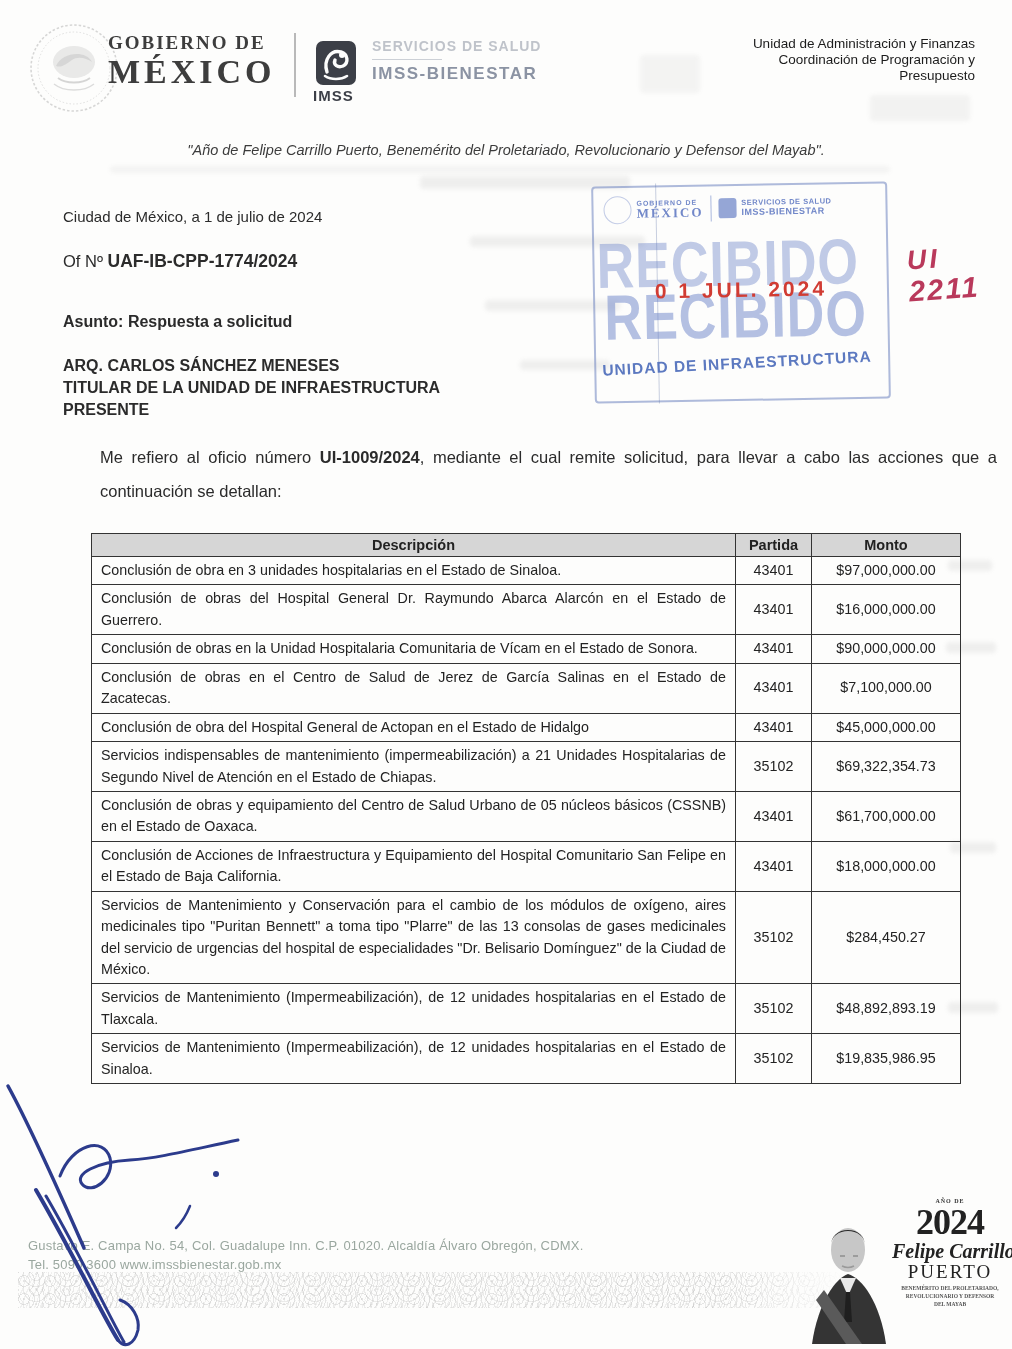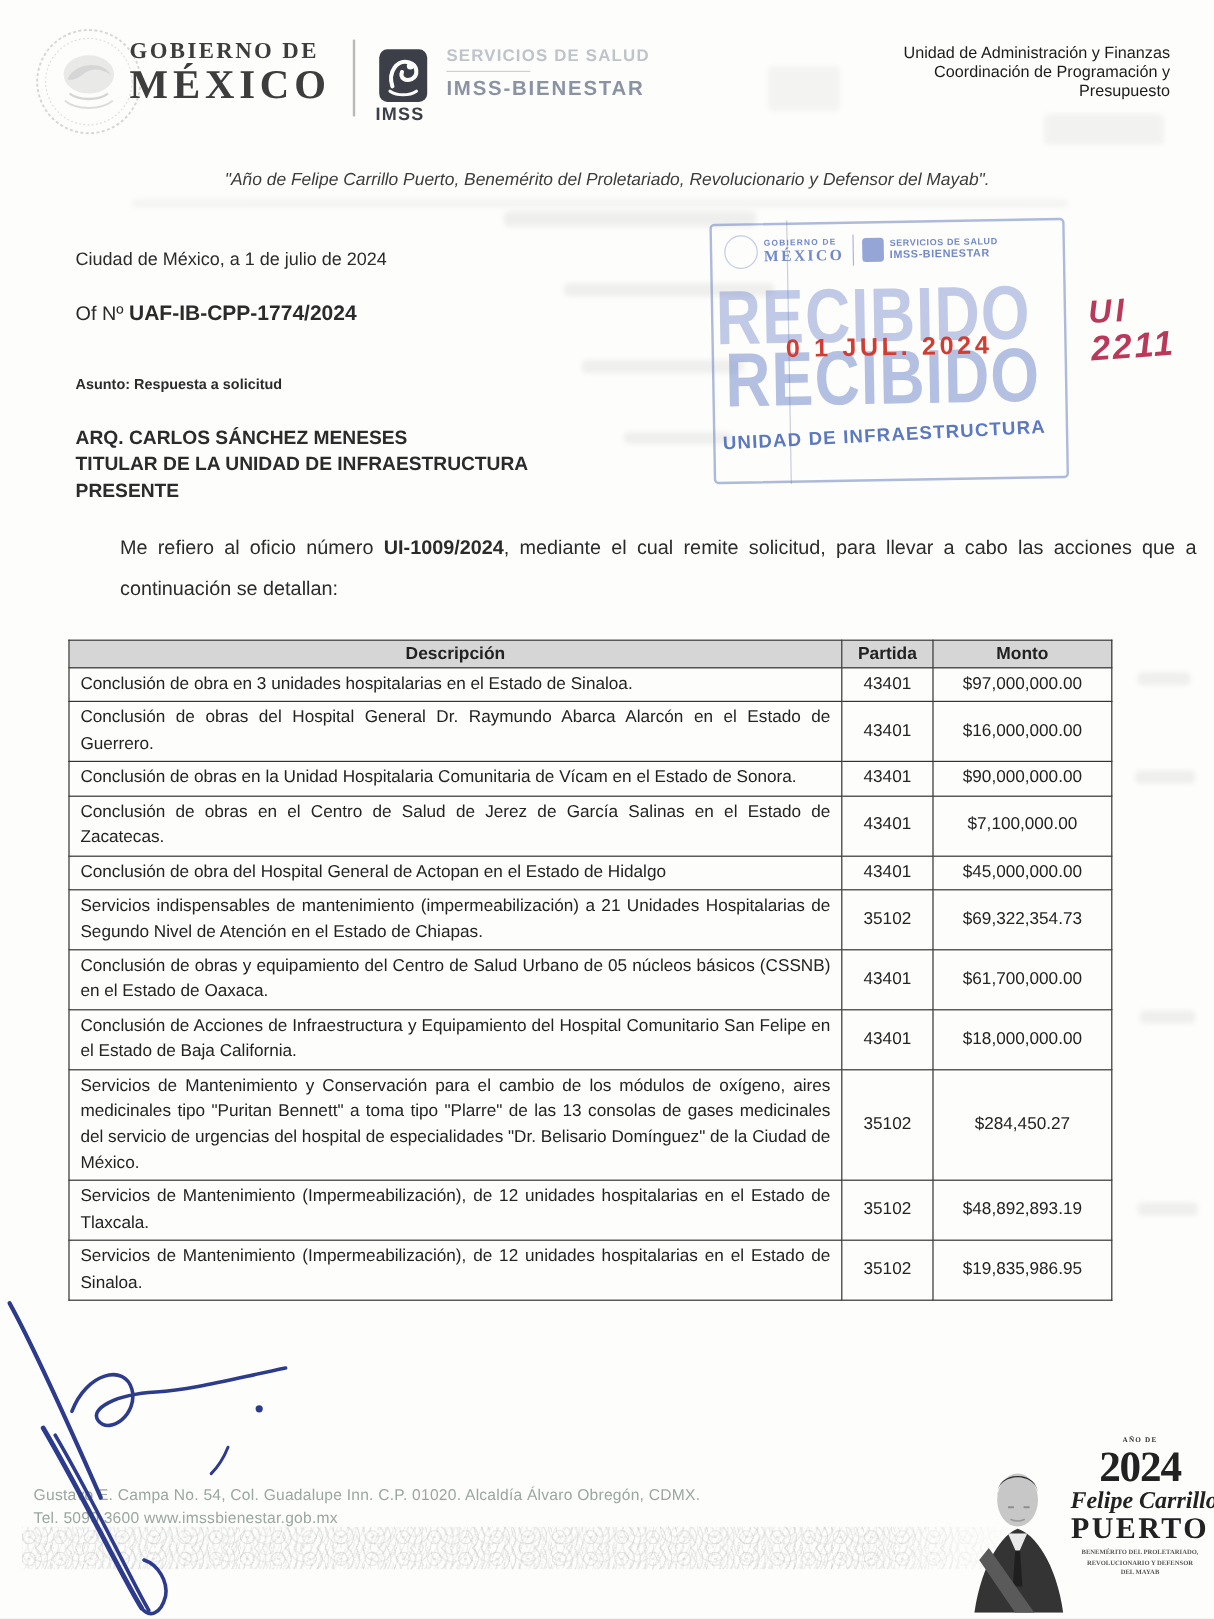--- a/index.html
+++ b/index.html
@@ -21,21 +21,21 @@
   .ssb-line1{font-size:14px;color:#bfc3ca;letter-spacing:1px;font-weight:700;}
   .ssb-rule{width:70px;height:1px;background:#ccd0d6;margin:3px 0 3px 0;}
   .ssb-line2{font-size:17px;color:#8b93a3;letter-spacing:1.5px;font-weight:700;}
   .header-right{position:absolute;right:37px;top:36px;text-align:right;font-size:13.5px;font-weight:400;color:#1c1c1c;line-height:16px;}
   
   .motto{position:absolute;left:0;top:142px;width:100%;text-align:center;font-style:italic;font-size:14.5px;color:#3c3c3c;}
   
   .date-line{position:absolute;left:63px;top:208px;font-size:15px;}
   .oficio{position:absolute;left:63px;top:251px;font-size:16.5px;}
   .oficio b{font-size:17.5px;}
-  .asunto{position:absolute;left:63px;top:313px;font-size:12px;font-weight:700;}
+  .asunto{position:absolute;left:63px;top:313px;font-size:16px;font-weight:700;}
   .recipient{position:absolute;left:63px;top:355px;font-size:16px;font-weight:700;line-height:22px;}
   .body-par{position:absolute;left:63px;top:440px;width:897px;font-size:16.5px;line-height:34px;text-align:justify;margin-left:37px;}
   
   .stamp{position:absolute;left:593px;top:184px;width:292px;height:213px;border:2px solid rgba(95,120,185,.5);border-radius:4px;transform:rotate(-1deg);}
   .stamp-fold{position:absolute;left:62px;top:-4px;width:1px;height:220px;background:rgba(100,120,170,.35);}
   .stamp-logos{position:absolute;left:10px;top:8px;right:4px;display:flex;align-items:center;color:#7288c9;}
   .st-seal{width:26px;height:26px;border:1px solid rgba(114,136,201,.6);border-radius:50%;margin-right:5px;opacity:.7;}
   .st-gob{line-height:1;}
   .st-gob .a{font-size:7px;font-weight:700;letter-spacing:1px;}
   .st-gob .b{font-size:13px;font-weight:700;font-family:"Liberation Serif",serif;letter-spacing:2px;}
@@ -48,21 +48,21 @@
   .stamp-word{position:absolute;font-weight:800;font-size:58px;letter-spacing:1px;transform:scale(.9,1.1);transform-origin:left top;white-space:nowrap;}
   .sw1{left:2px;top:10px;color:rgba(100,126,198,.40);}
   .sw2{left:9px;top:62px;color:rgba(100,126,198,.48);}
   .stamp-date{position:absolute;left:0;top:92px;width:100%;text-align:center;font-size:21px;font-weight:700;color:#d13c33;letter-spacing:3px;z-index:3;}
   .stamp-unit{position:absolute;left:6px;top:168px;width:300px;font-size:15.5px;font-weight:700;color:#5c79c0;letter-spacing:1px;transform:rotate(-2deg);white-space:nowrap;}
   
   .annotation{position:absolute;left:908px;top:244px;color:#b9395b;font-style:italic;transform:rotate(-4deg);line-height:1.1;}
   .annotation .l1{font-size:27px;font-weight:700;letter-spacing:3px;}
   .annotation .l2{font-size:29px;font-weight:700;letter-spacing:2px;}
   
-  .doc-table{position:absolute;left:57px;top:533px;width:869px;border-collapse:collapse;table-layout:fixed;}
+  .doc-table{position:absolute;left:91px;top:533px;width:869px;border-collapse:collapse;table-layout:fixed;}
   .doc-table th,.doc-table td{border:1.5px solid #333;}
   .doc-table th{background:#d6d6d6;font-size:14.5px;font-weight:700;padding:3px 4px;color:#222;}
   .doc-table td{font-size:14.3px;line-height:1.5;vertical-align:middle;color:#232323;}
   td.desc{padding:3px 9px;text-align:justify;}
   td.num{text-align:center;padding:3px 4px;}
   .col-desc{width:644px;} .col-partida{width:76px;} .col-monto{width:149px;}
   
   .footer-address{position:absolute;left:28px;top:1236px;font-size:13px;color:#9aa79f;line-height:19px;letter-spacing:.2px;}
   .guilloche{position:absolute;left:18px;top:1272px;width:830px;height:36px;opacity:.55;
     background-image:
@@ -70,21 +70,21 @@
       repeating-radial-gradient(circle at 18px 2px, rgba(140,140,140,.3) 0 1px, transparent 1px 6px),
       repeating-linear-gradient(115deg, rgba(140,140,140,.22) 0 1px, transparent 1px 5px);
     background-size:26px 18px, 31px 15px, 14px 14px;
     -webkit-mask-image:linear-gradient(90deg,#000 86%,transparent);mask-image:linear-gradient(90deg,#000 86%,transparent);}
   .emblem{position:absolute;left:800px;top:1198px;width:208px;height:148px;}
   .portrait{position:absolute;left:0;top:14px;width:96px;height:132px;}
   .emblem-text{position:absolute;left:92px;top:0;width:116px;text-align:center;color:#222;font-family:"Liberation Serif",serif;}
   .em-anode{font-size:6px;font-weight:700;letter-spacing:1px;color:#333;}
   .em-year{font-size:36px;font-weight:700;letter-spacing:-1px;line-height:1;}
   .em-script{font-size:20px;font-weight:700;font-style:italic;line-height:1.05;margin-top:1px;white-space:nowrap;}
-  .em-caps{font-size:25px;font-weight:700;letter-spacing:2px;line-height:1.05;}
+  .em-caps{font-size:19px;font-weight:400;letter-spacing:2px;line-height:1.05;}
   .em-sub{font-size:5.5px;font-weight:700;color:#555;line-height:1.5;white-space:pre-line;margin-top:2px;}
   
   .signature{position:absolute;left:0;top:1078px;width:280px;height:271px;z-index:5;}
   
   .artifacts div{position:absolute;background:#8a8a8a;opacity:.12;filter:blur(2px);border-radius:4px;}
 </style>
 </head>
 <body>
 
 <div class="page">

